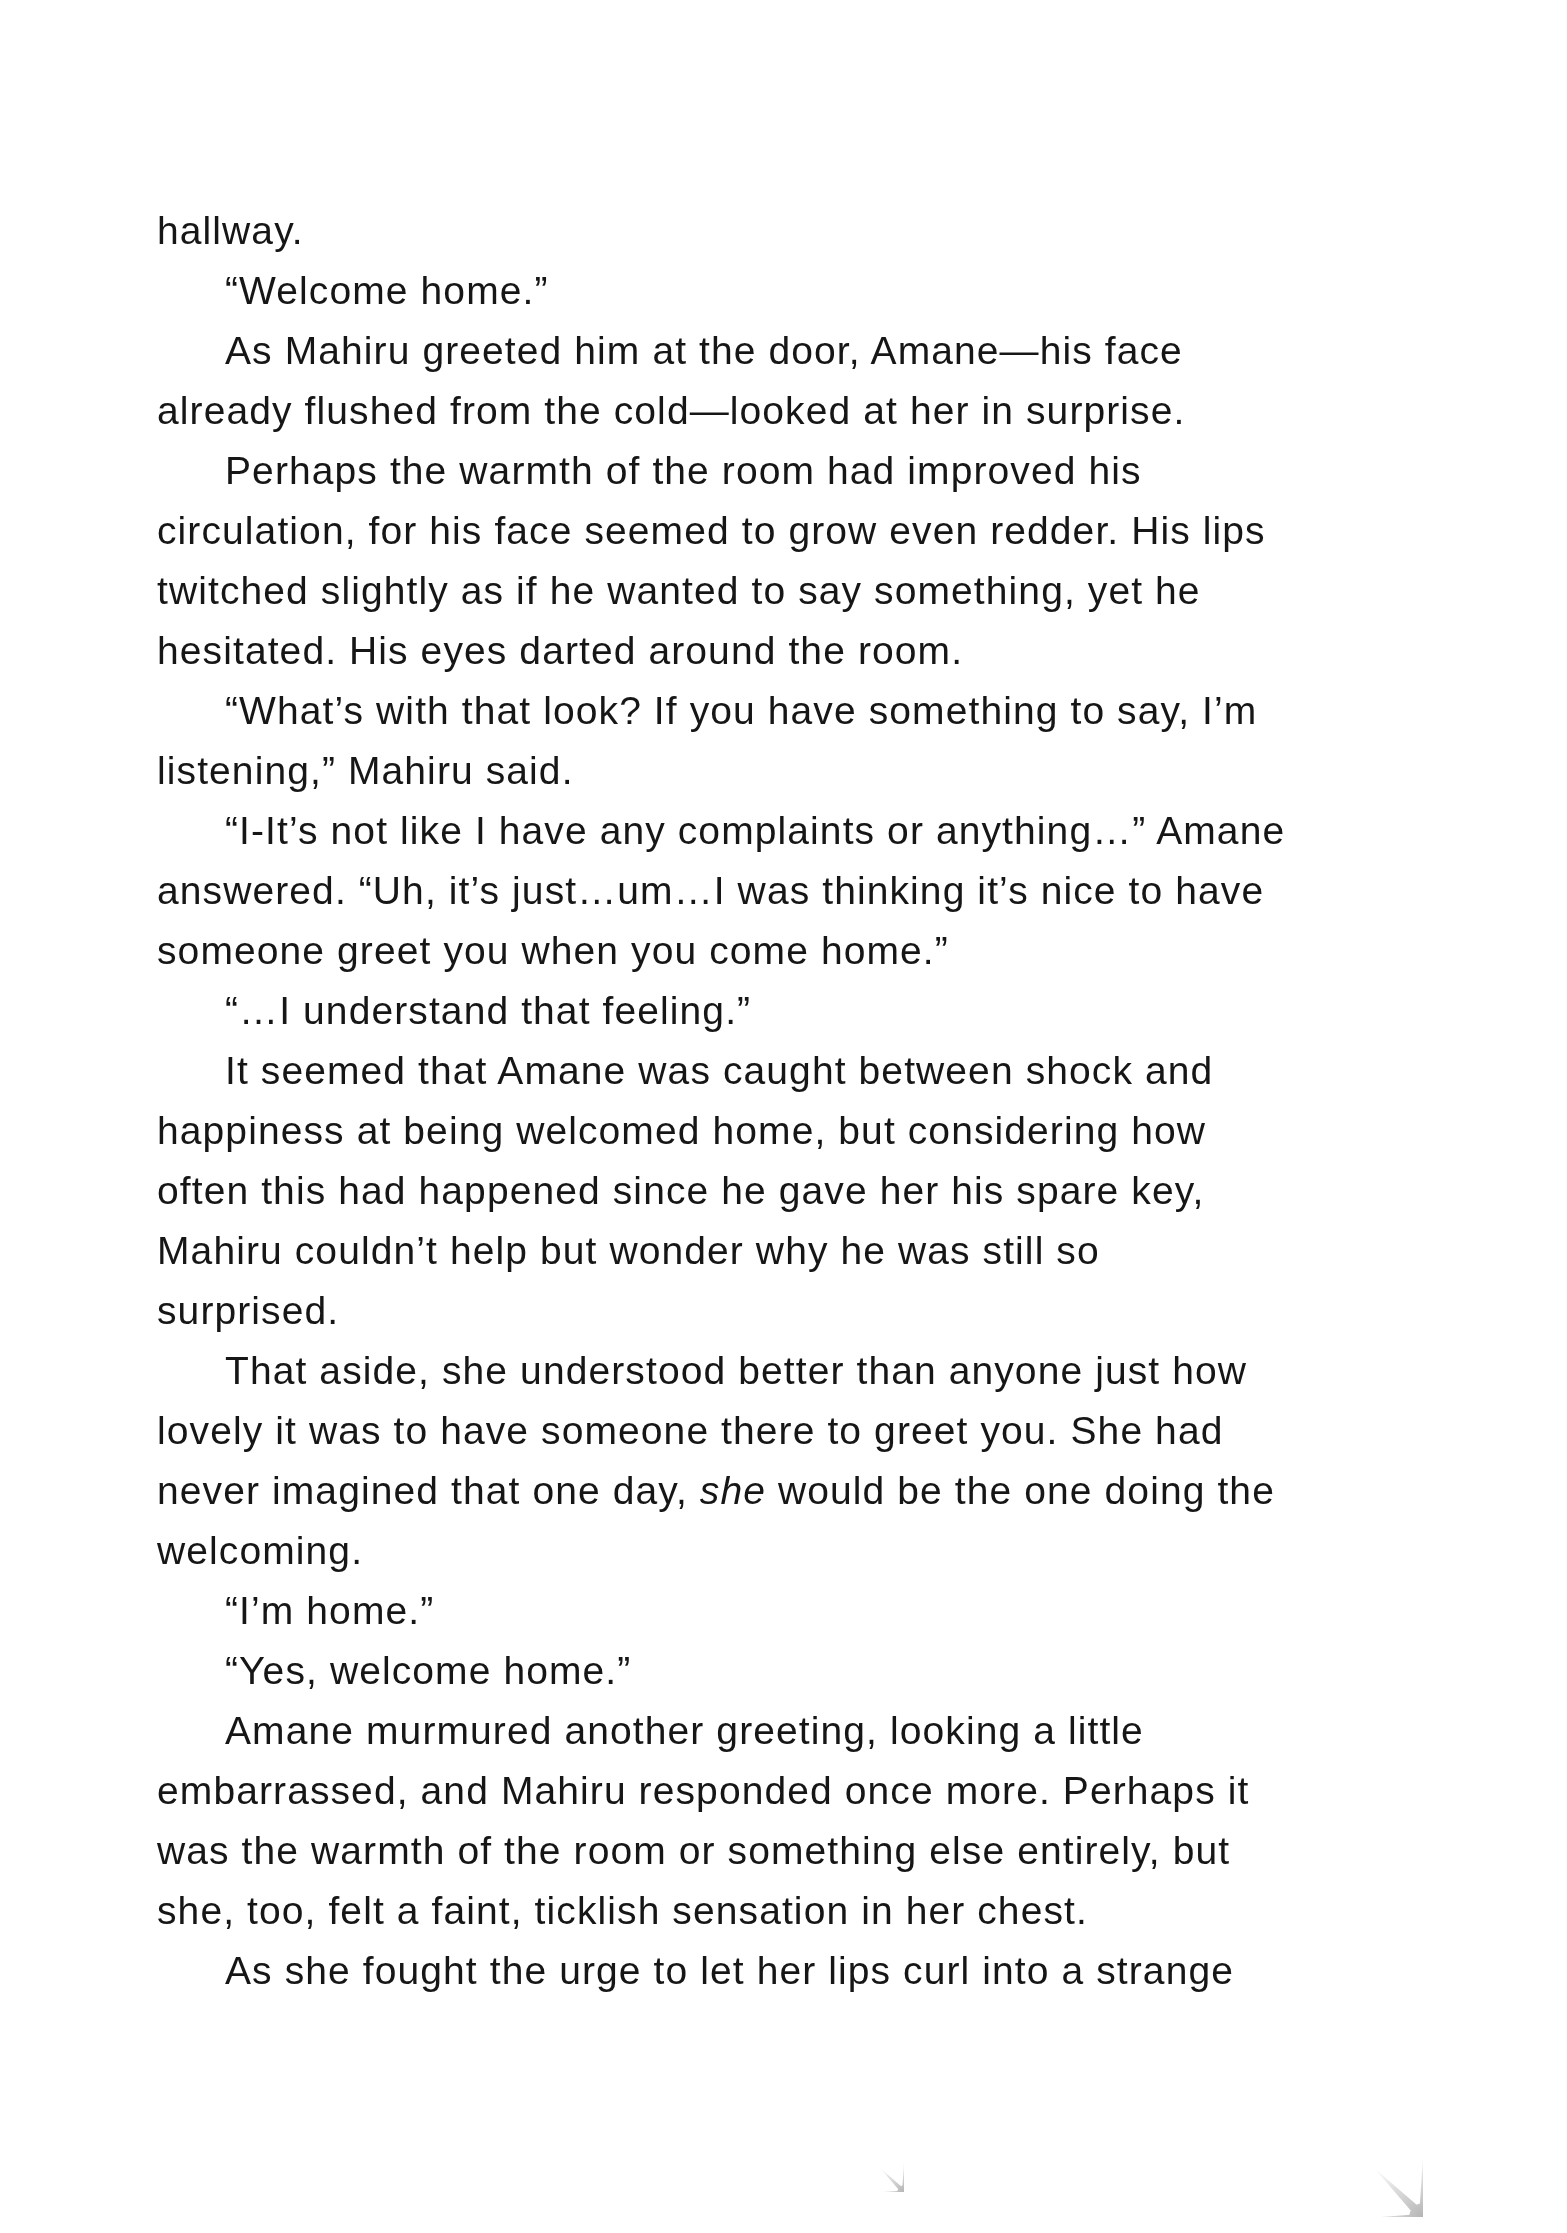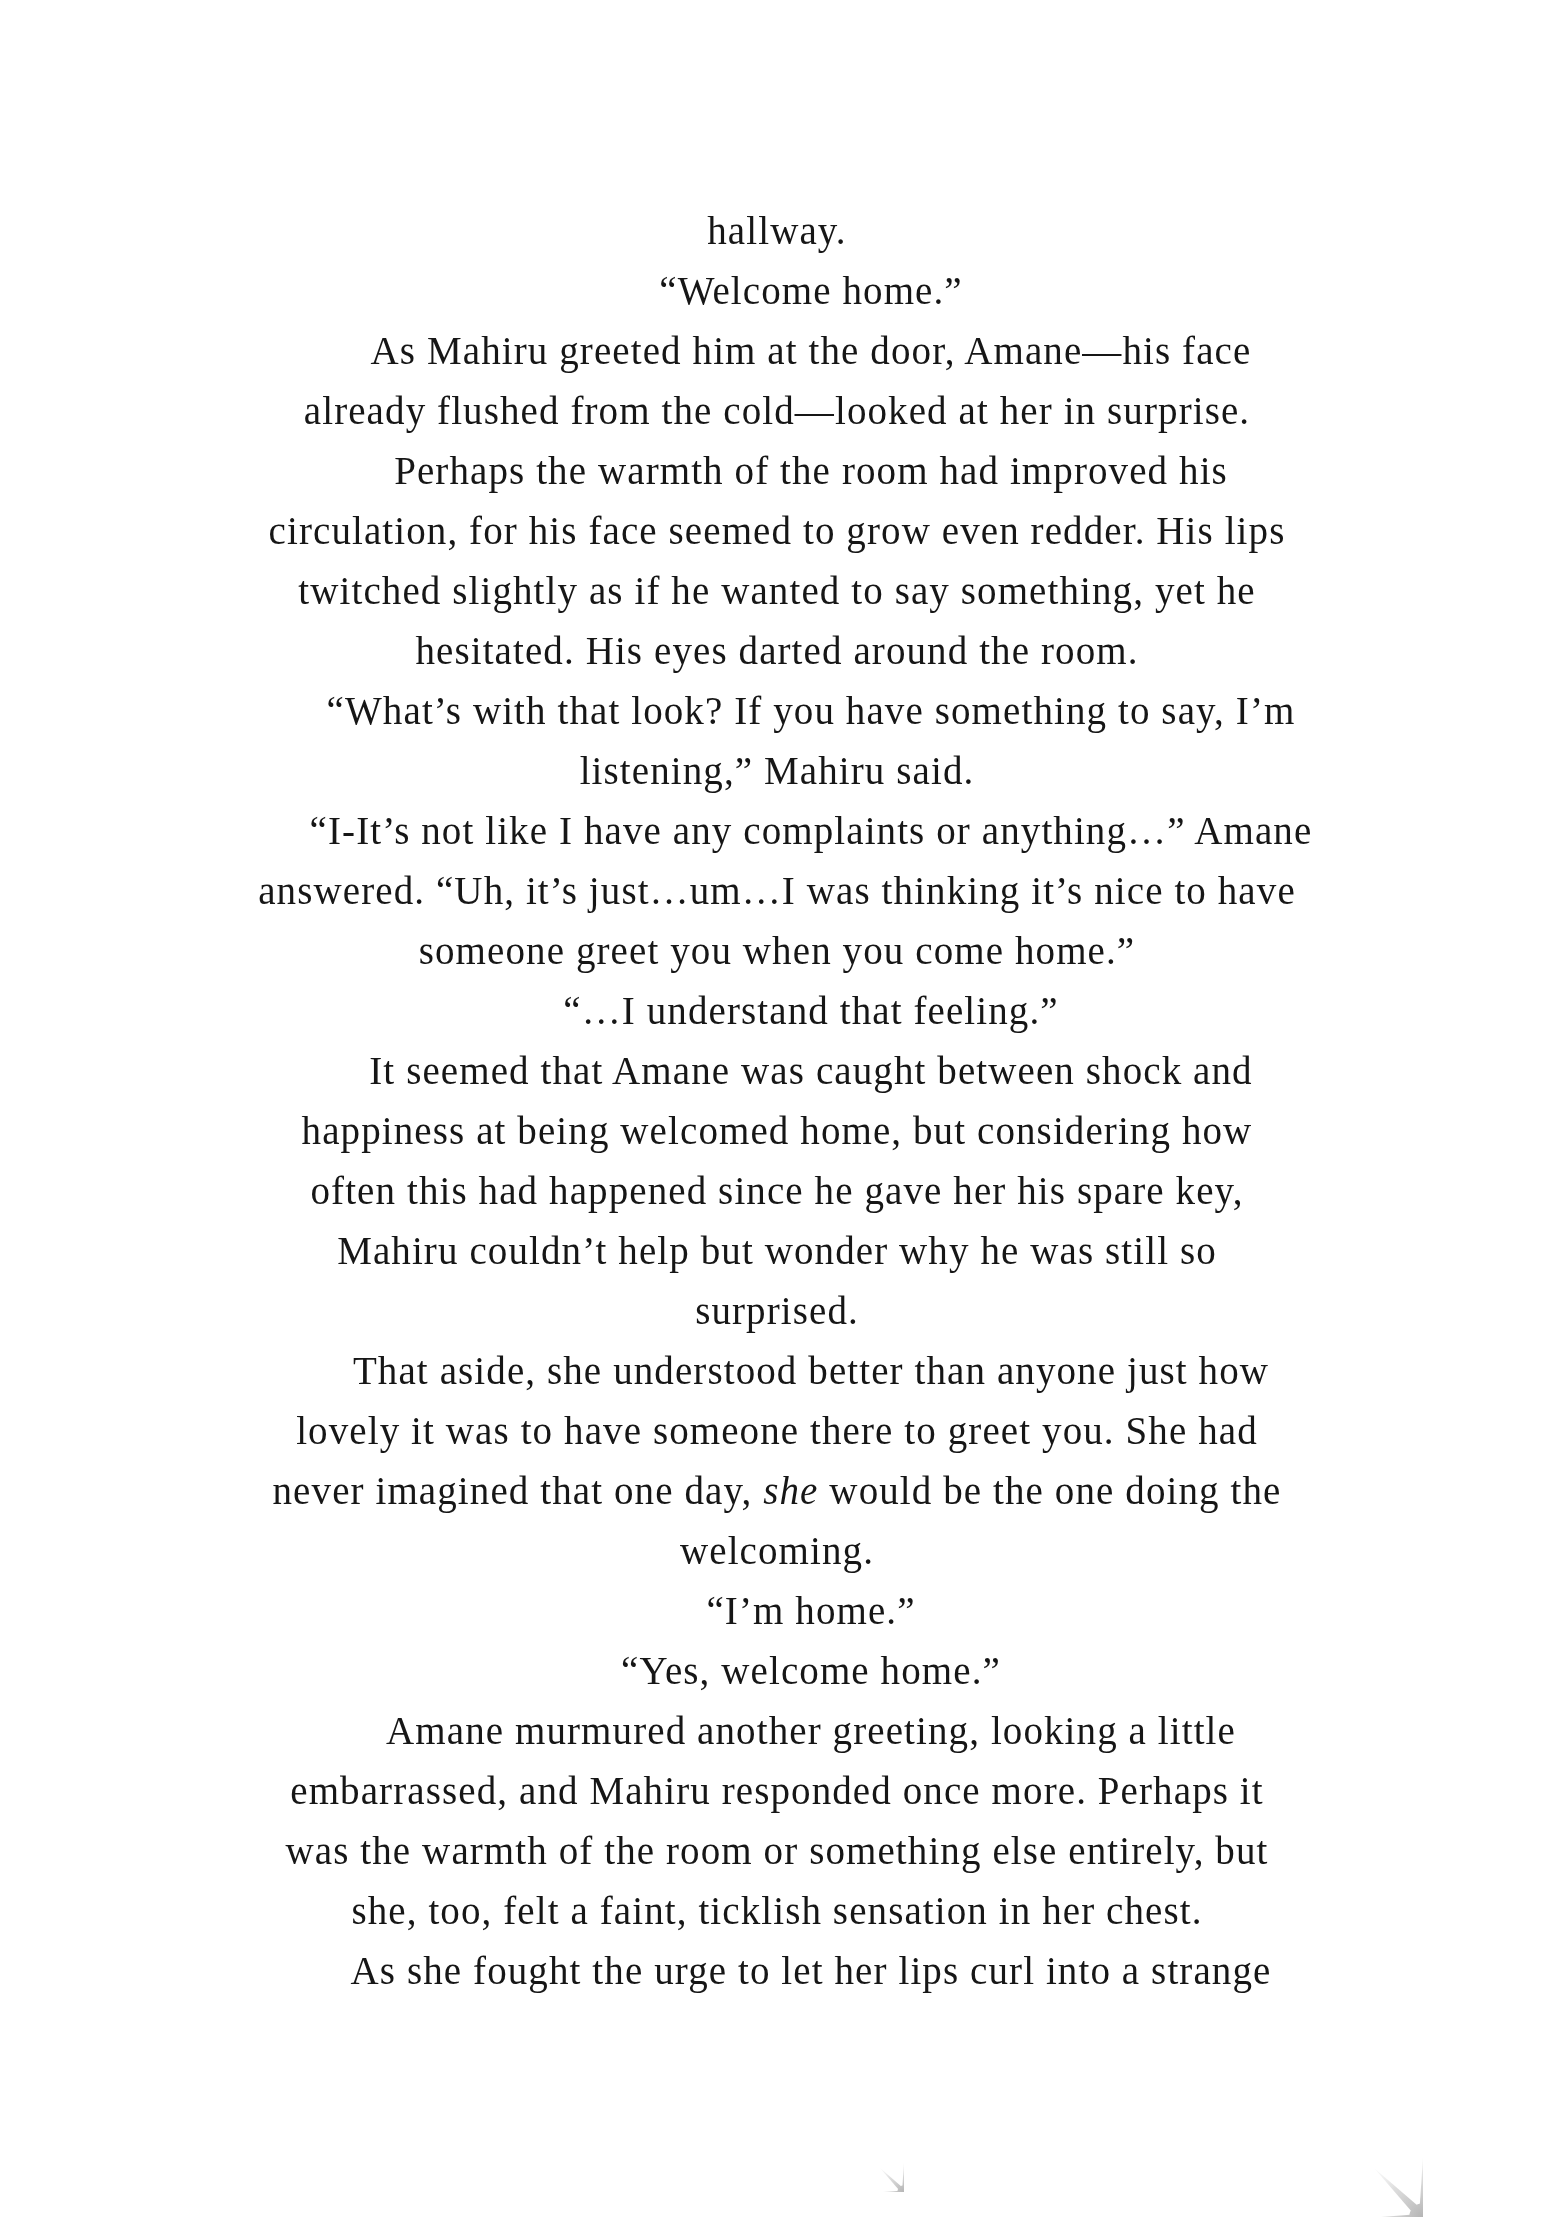--- a/index.html
+++ b/index.html
@@ -16,27 +16,26 @@
   .page {
     position: absolute;
     inset: 0;
     background: #ffffff;
   }
   .text-block {
     position: absolute;
     left: 157px;
     top: 201px;
     width: 1240px;
-    font-family: Liberation Serif, serif;
+    font-family: Liberation Sans, sans-serif;
     font-size: 39px;
     line-height: 60px;
     letter-spacing: 1.1px;
     color: #161616;
     white-space: pre;
-    text-align: center;
   }
   .line {
     height: 60px;
   }
   .line.indent {
     padding-left: 68px;
   }
   .line em {
     font-style: italic;
     margin-top: 20px;

